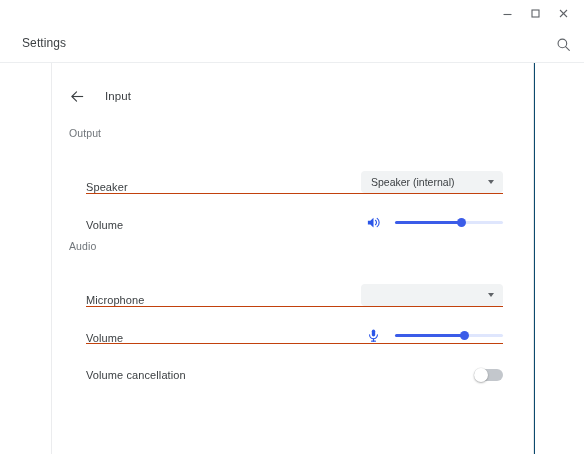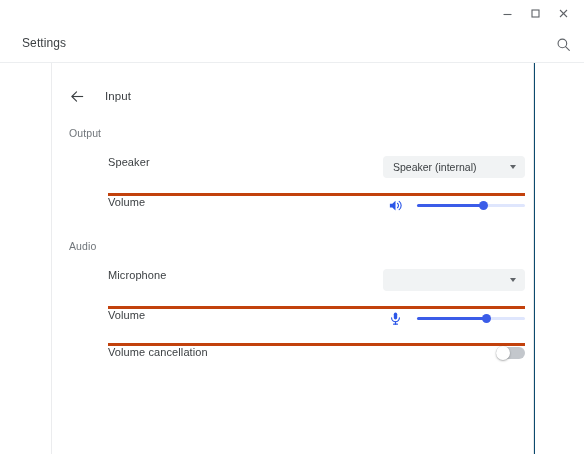--- a/index.html
+++ b/index.html
@@ -147,27 +147,27 @@
     left: 17px;
     font-size: 10.5px;
     color: #70757a;
     letter-spacing: .1px;
     white-space: nowrap;
   }
 
   
   .row {
     position: absolute;
-    left: 56px;
+    left: 34px;
     width: 417px;
     height: 37px;
     display: flex;
-    align-items: flex-start;
-  }
-  .row.divided { border-top: 3px solid #c2410c; }
+    align-items: flex-end;
+  }
+  .row.divided { border-top: 1px solid #c2410c; }
   .row-label {
     font-size: 11px;
     color: #3c4043;
     letter-spacing: .1px;
     white-space: nowrap;
   }
   .row-control {
     position: absolute;
     right: 0;
     display: flex;

